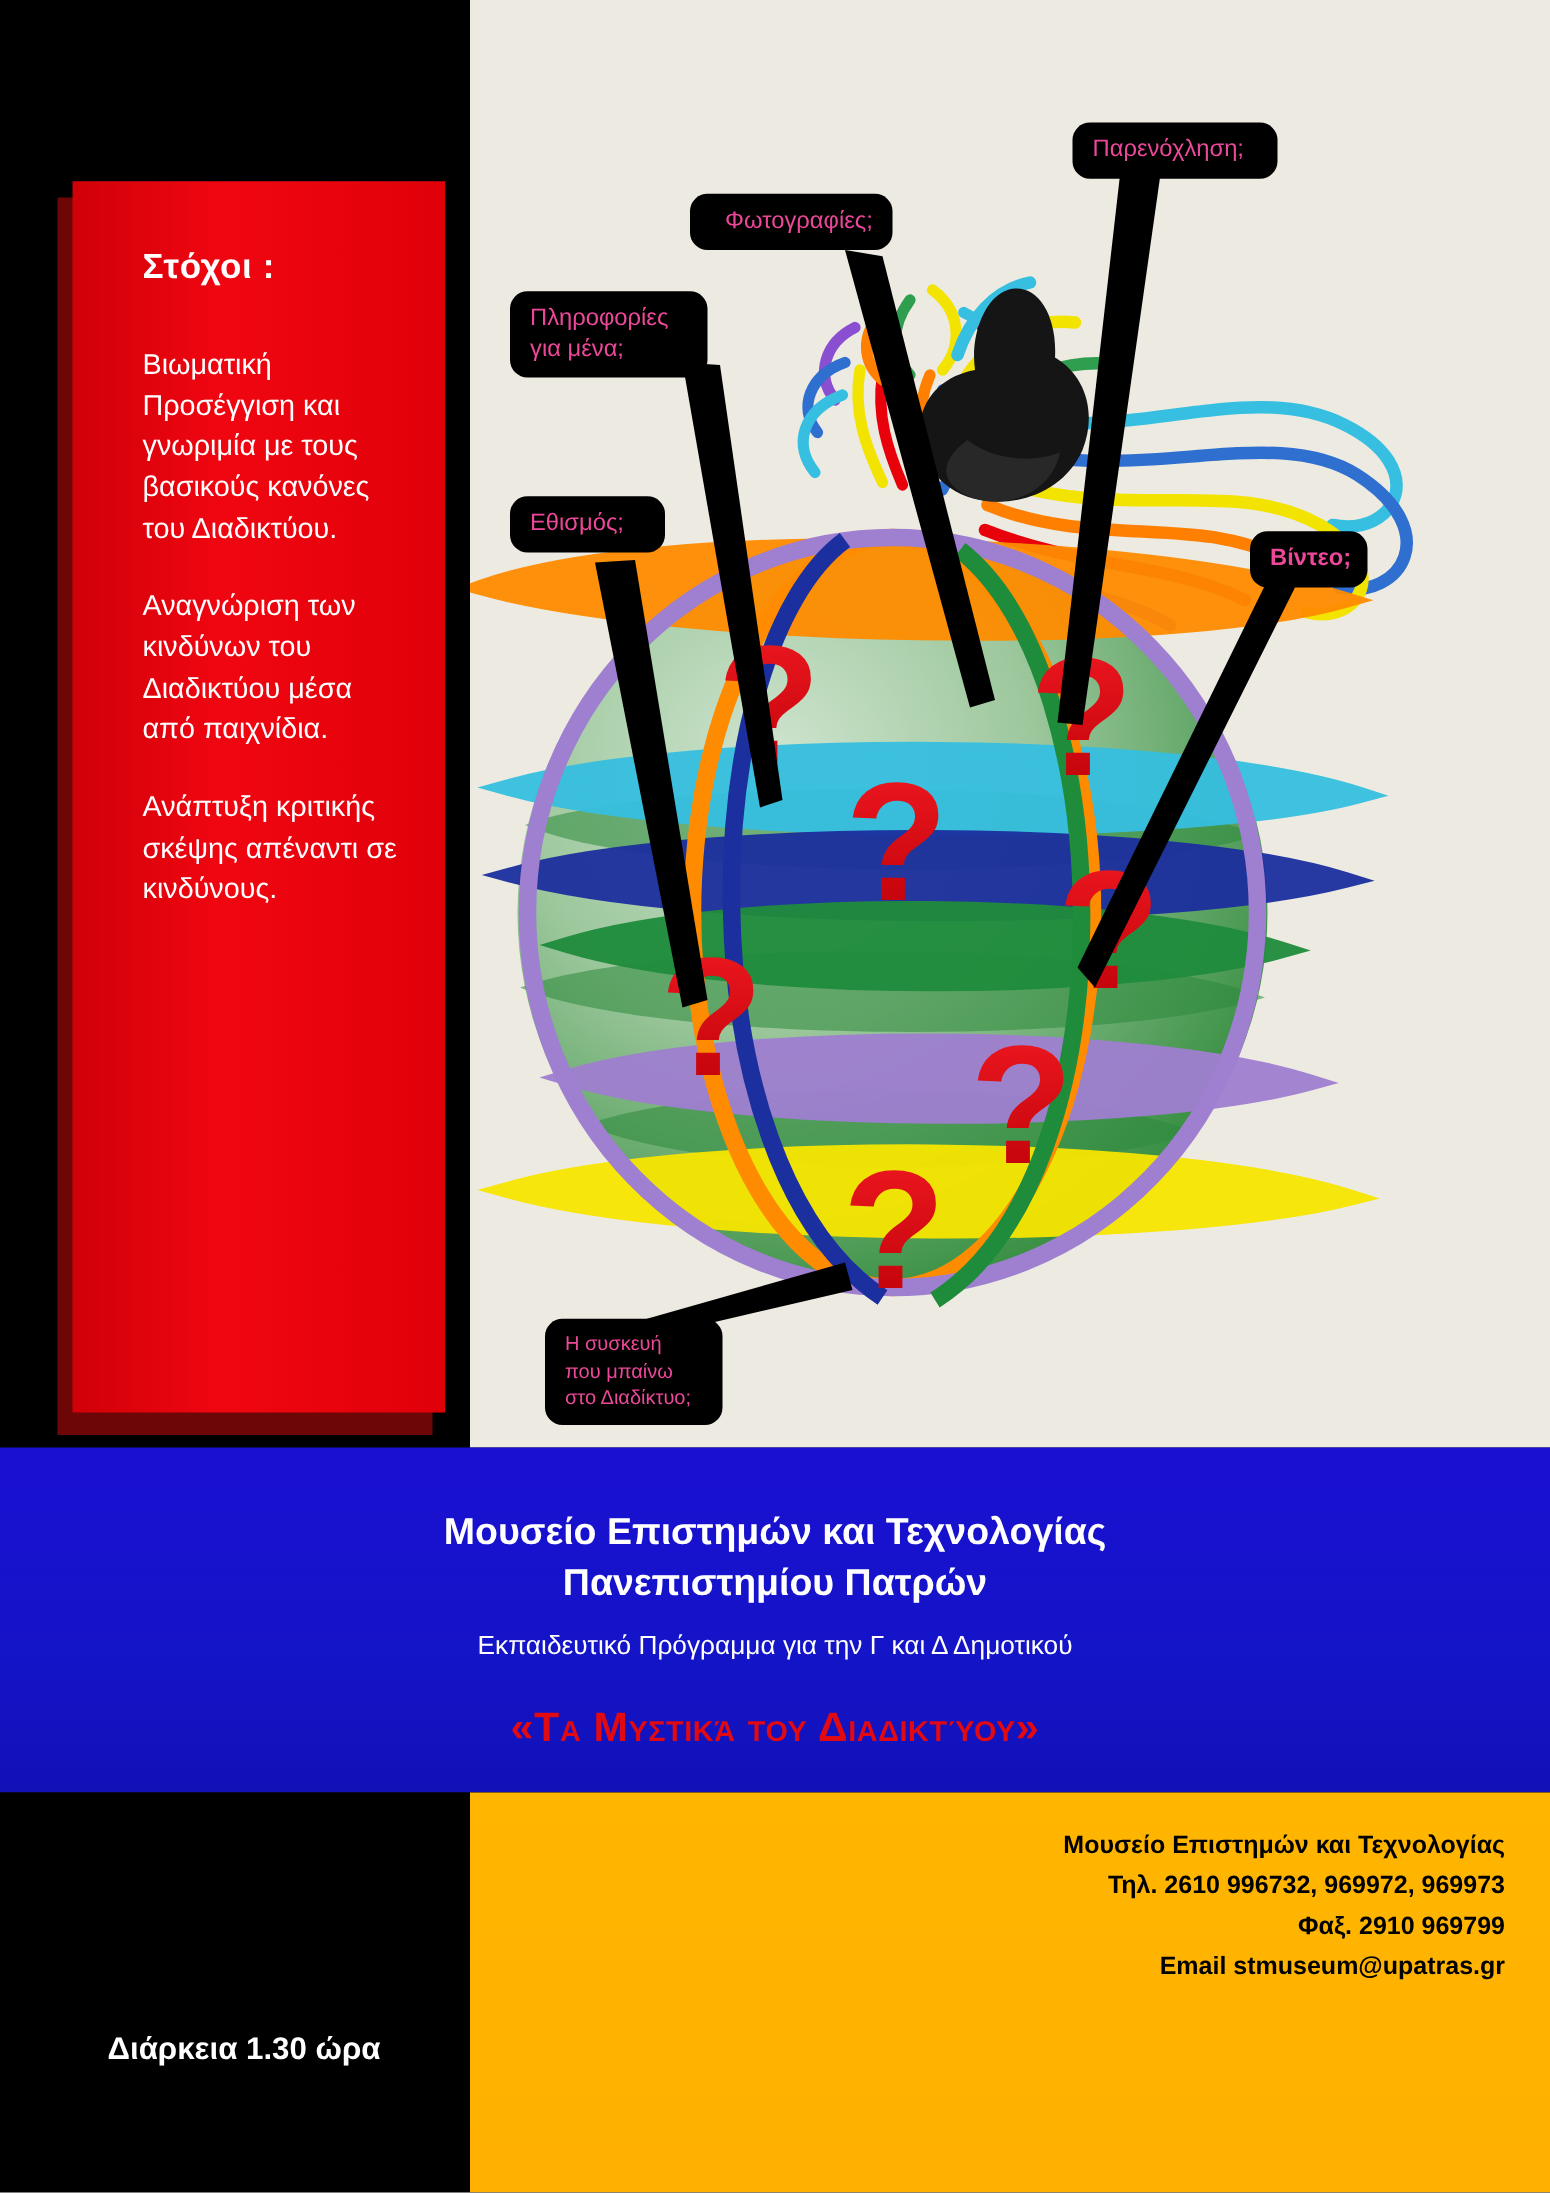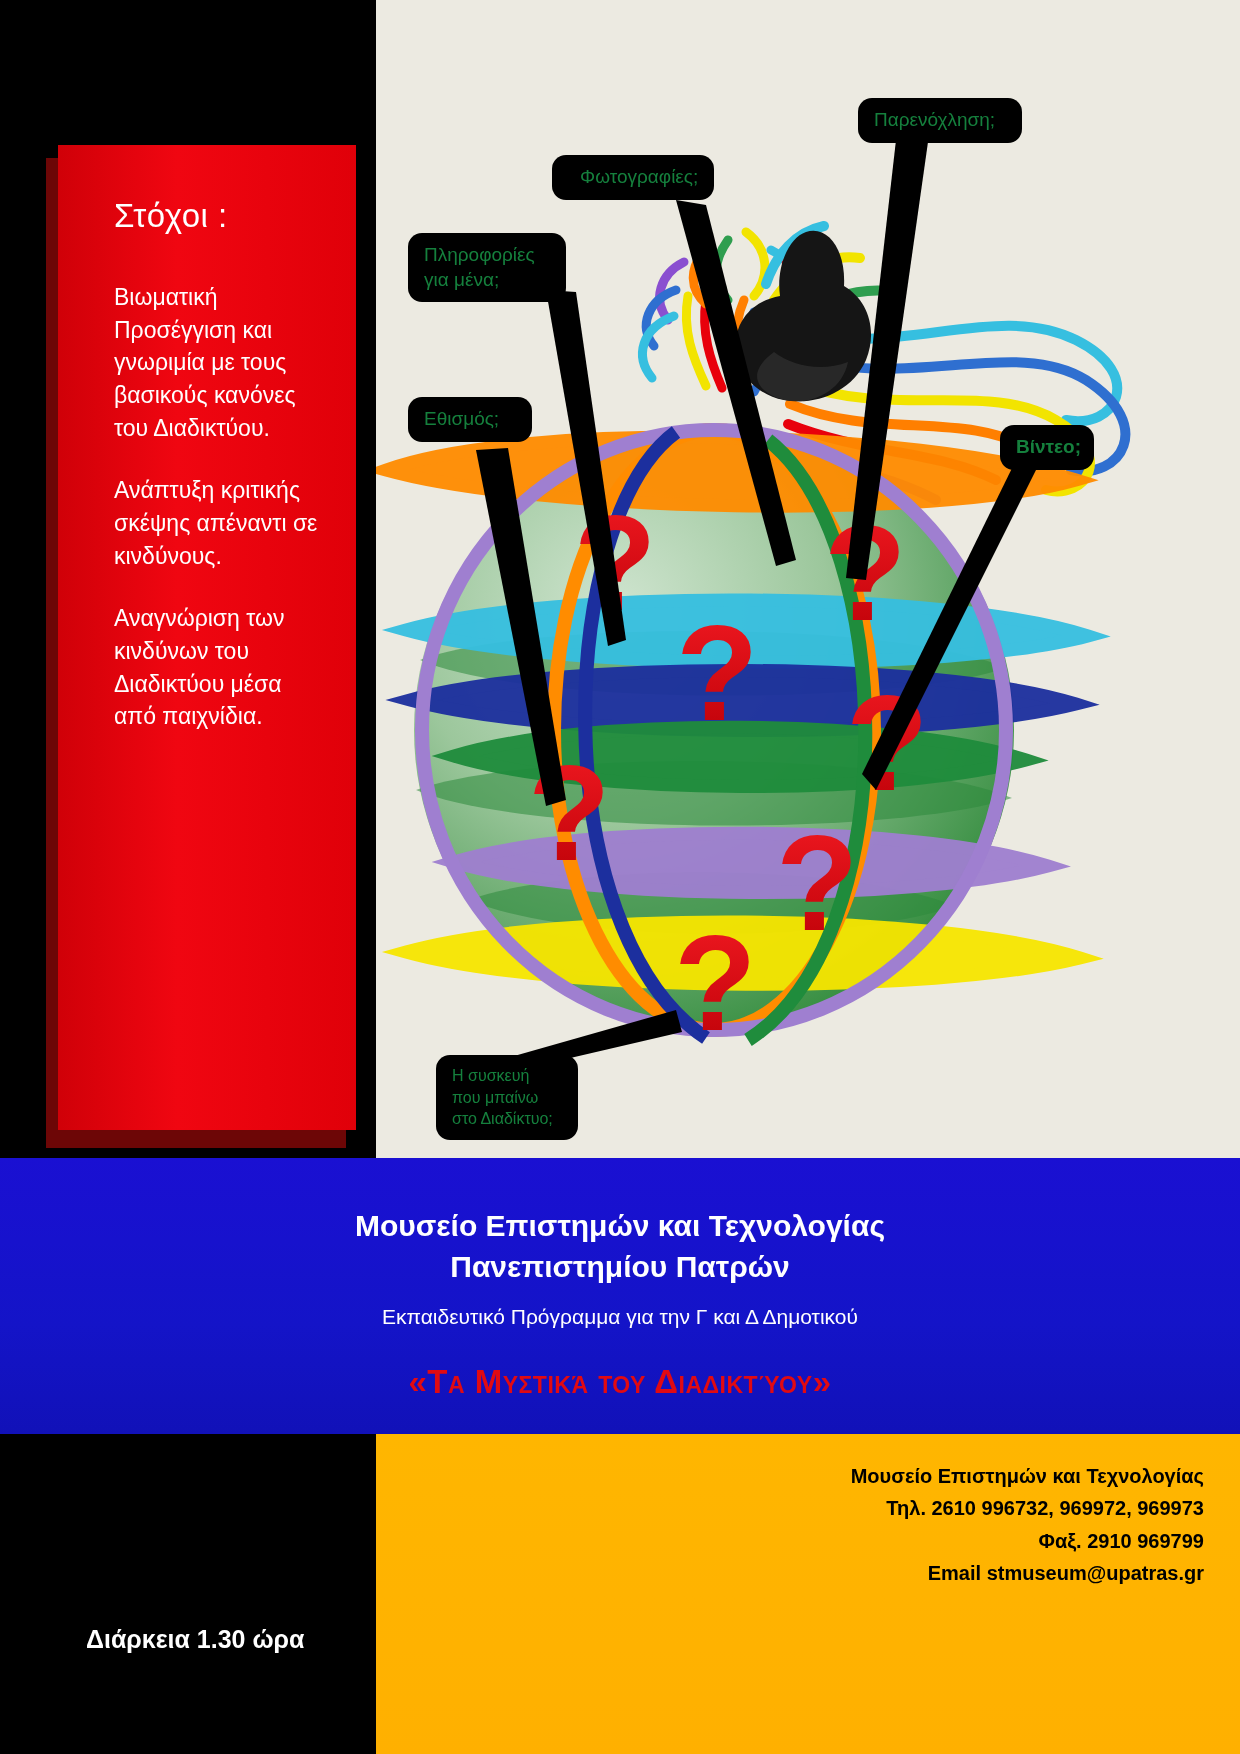--- a/index.html
+++ b/index.html
@@ -43,22 +43,22 @@
     position: absolute;
     left: 58px; top: 145px;
     width: 298px; height: 985px;
     background: #e8000b;
     background: linear-gradient(to right, #d00008 0%, #f00611 40%, #e00009 100%);
     box-sizing: border-box;
     padding: 52px 34px 0 56px;
     color: #ffffff;
   }
   #obj-title {
-    font-size: 33px;
-    font-weight: normal;
+    font-size: 28px;
+    font-weight: bold;
     margin: 0 0 46px 0;
     letter-spacing: .5px;
   }
   .obj-item {
     font-size: 23px;
     line-height: 1.42;
     margin: 0 0 30px 0;
   }
 
   
@@ -66,21 +66,21 @@
     position: absolute;
     left: 376px; top: 0;
     width: 864px; height: 1158px;
   }
   svg.art { position: absolute; left: 0; top: 0; }
 
   
   .bubble {
     position: absolute;
     background: #000000;
-    color: #15803d;
+    color: #ec4899;
     border-radius: 14px;
     font-size: 19px;
     line-height: 1.3;
     padding: 10px 16px;
     box-sizing: border-box;
     z-index: 6;
   }
   .bubble.small { font-size: 16px; line-height: 1.35; }
 
   
@@ -148,22 +148,22 @@
 <body>
 
 <div id="poster">
 
   <div id="beige-panel"></div>
 
   <div id="obj-shadow"></div>
   <div id="obj-box">
     <div id="obj-title">Στόχοι :</div>
     <p class="obj-item">Βιωματική Προσέγγιση και γνωριμία με τους βασικούς κανόνες του Διαδικτύου.</p>
+    <p class="obj-item">Αναγνώριση των  κινδύνων του Διαδικτύου μέσα από παιχνίδια.</p>
     <p class="obj-item">Ανάπτυξη κριτικής σκέψης απέναντι σε κινδύνους.</p>
-    <p class="obj-item">Αναγνώριση των  κινδύνων του Διαδικτύου μέσα από παιχνίδια.</p>
   </div>
 
   <div id="globe-area">
     <svg class="art" width="864" height="1158" viewBox="0 0 864 1158">
       <defs>
         <radialGradient id="globeGrad" cx="34%" cy="30%" r="78%">
           <stop offset="0%" stop-color="#cfe4cf"></stop>
           <stop offset="45%" stop-color="#9cc79c"></stop>
           <stop offset="100%" stop-color="#2f8a3a"></stop>
         </radialGradient>

